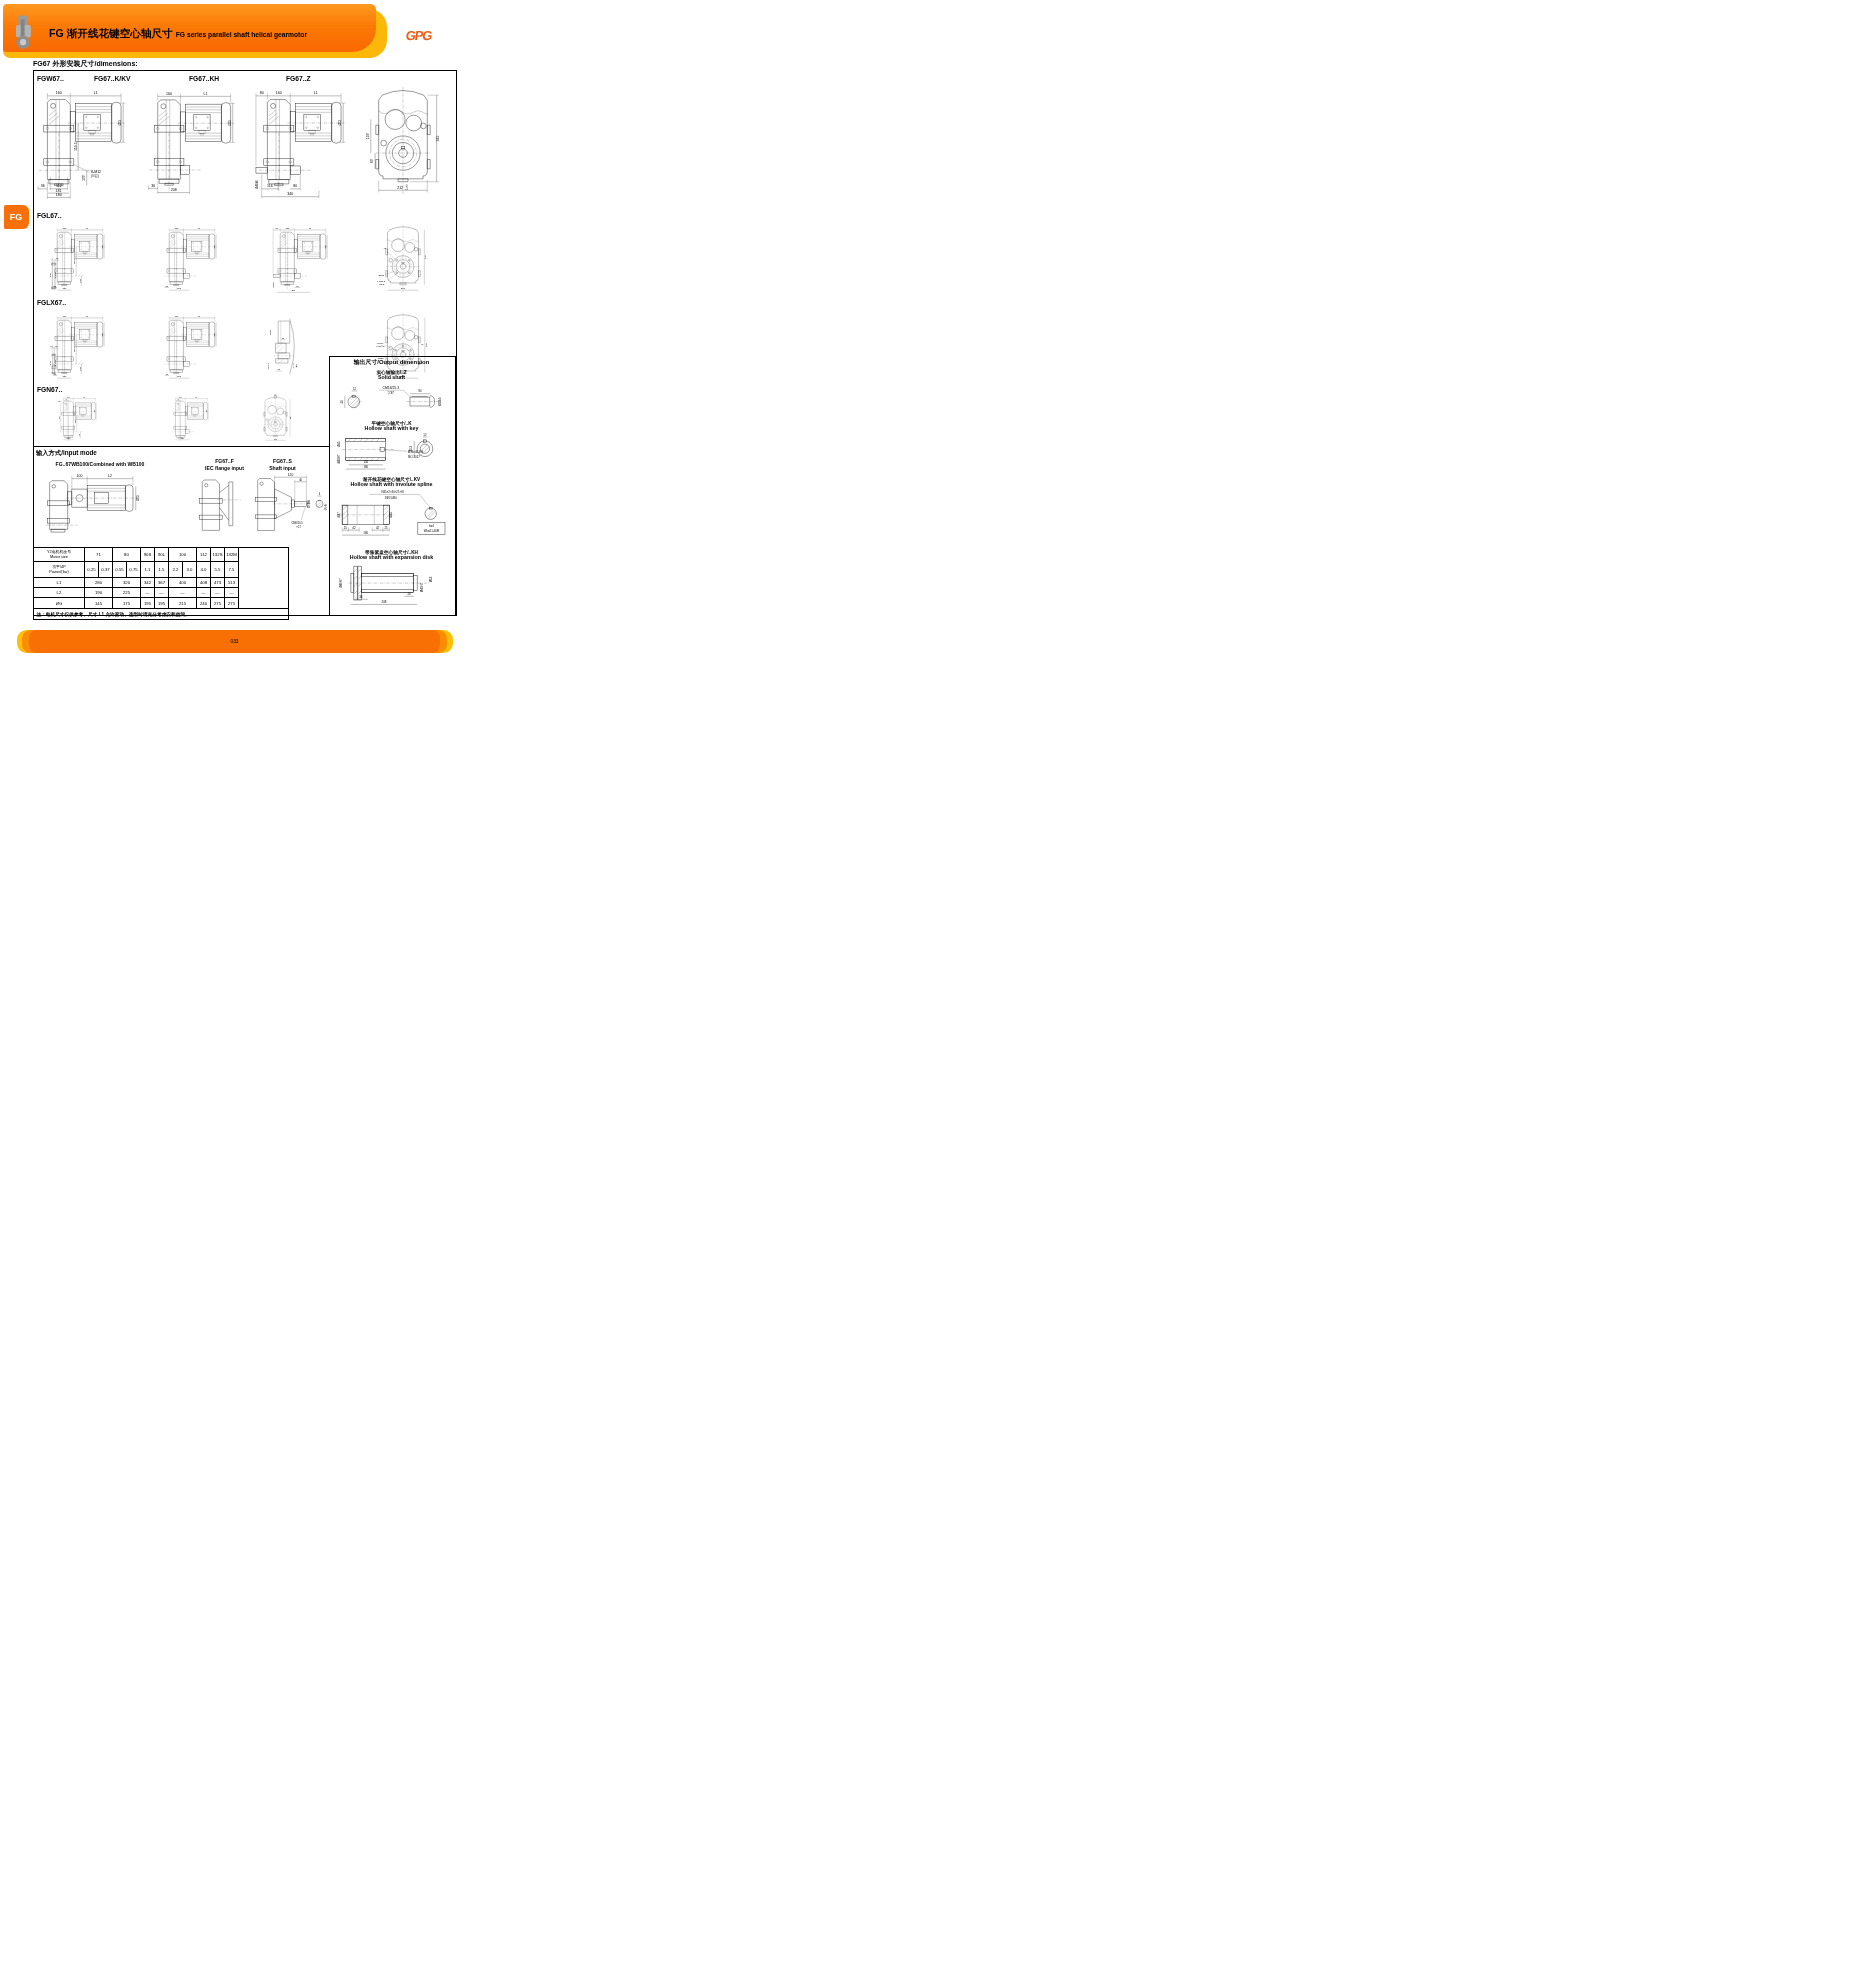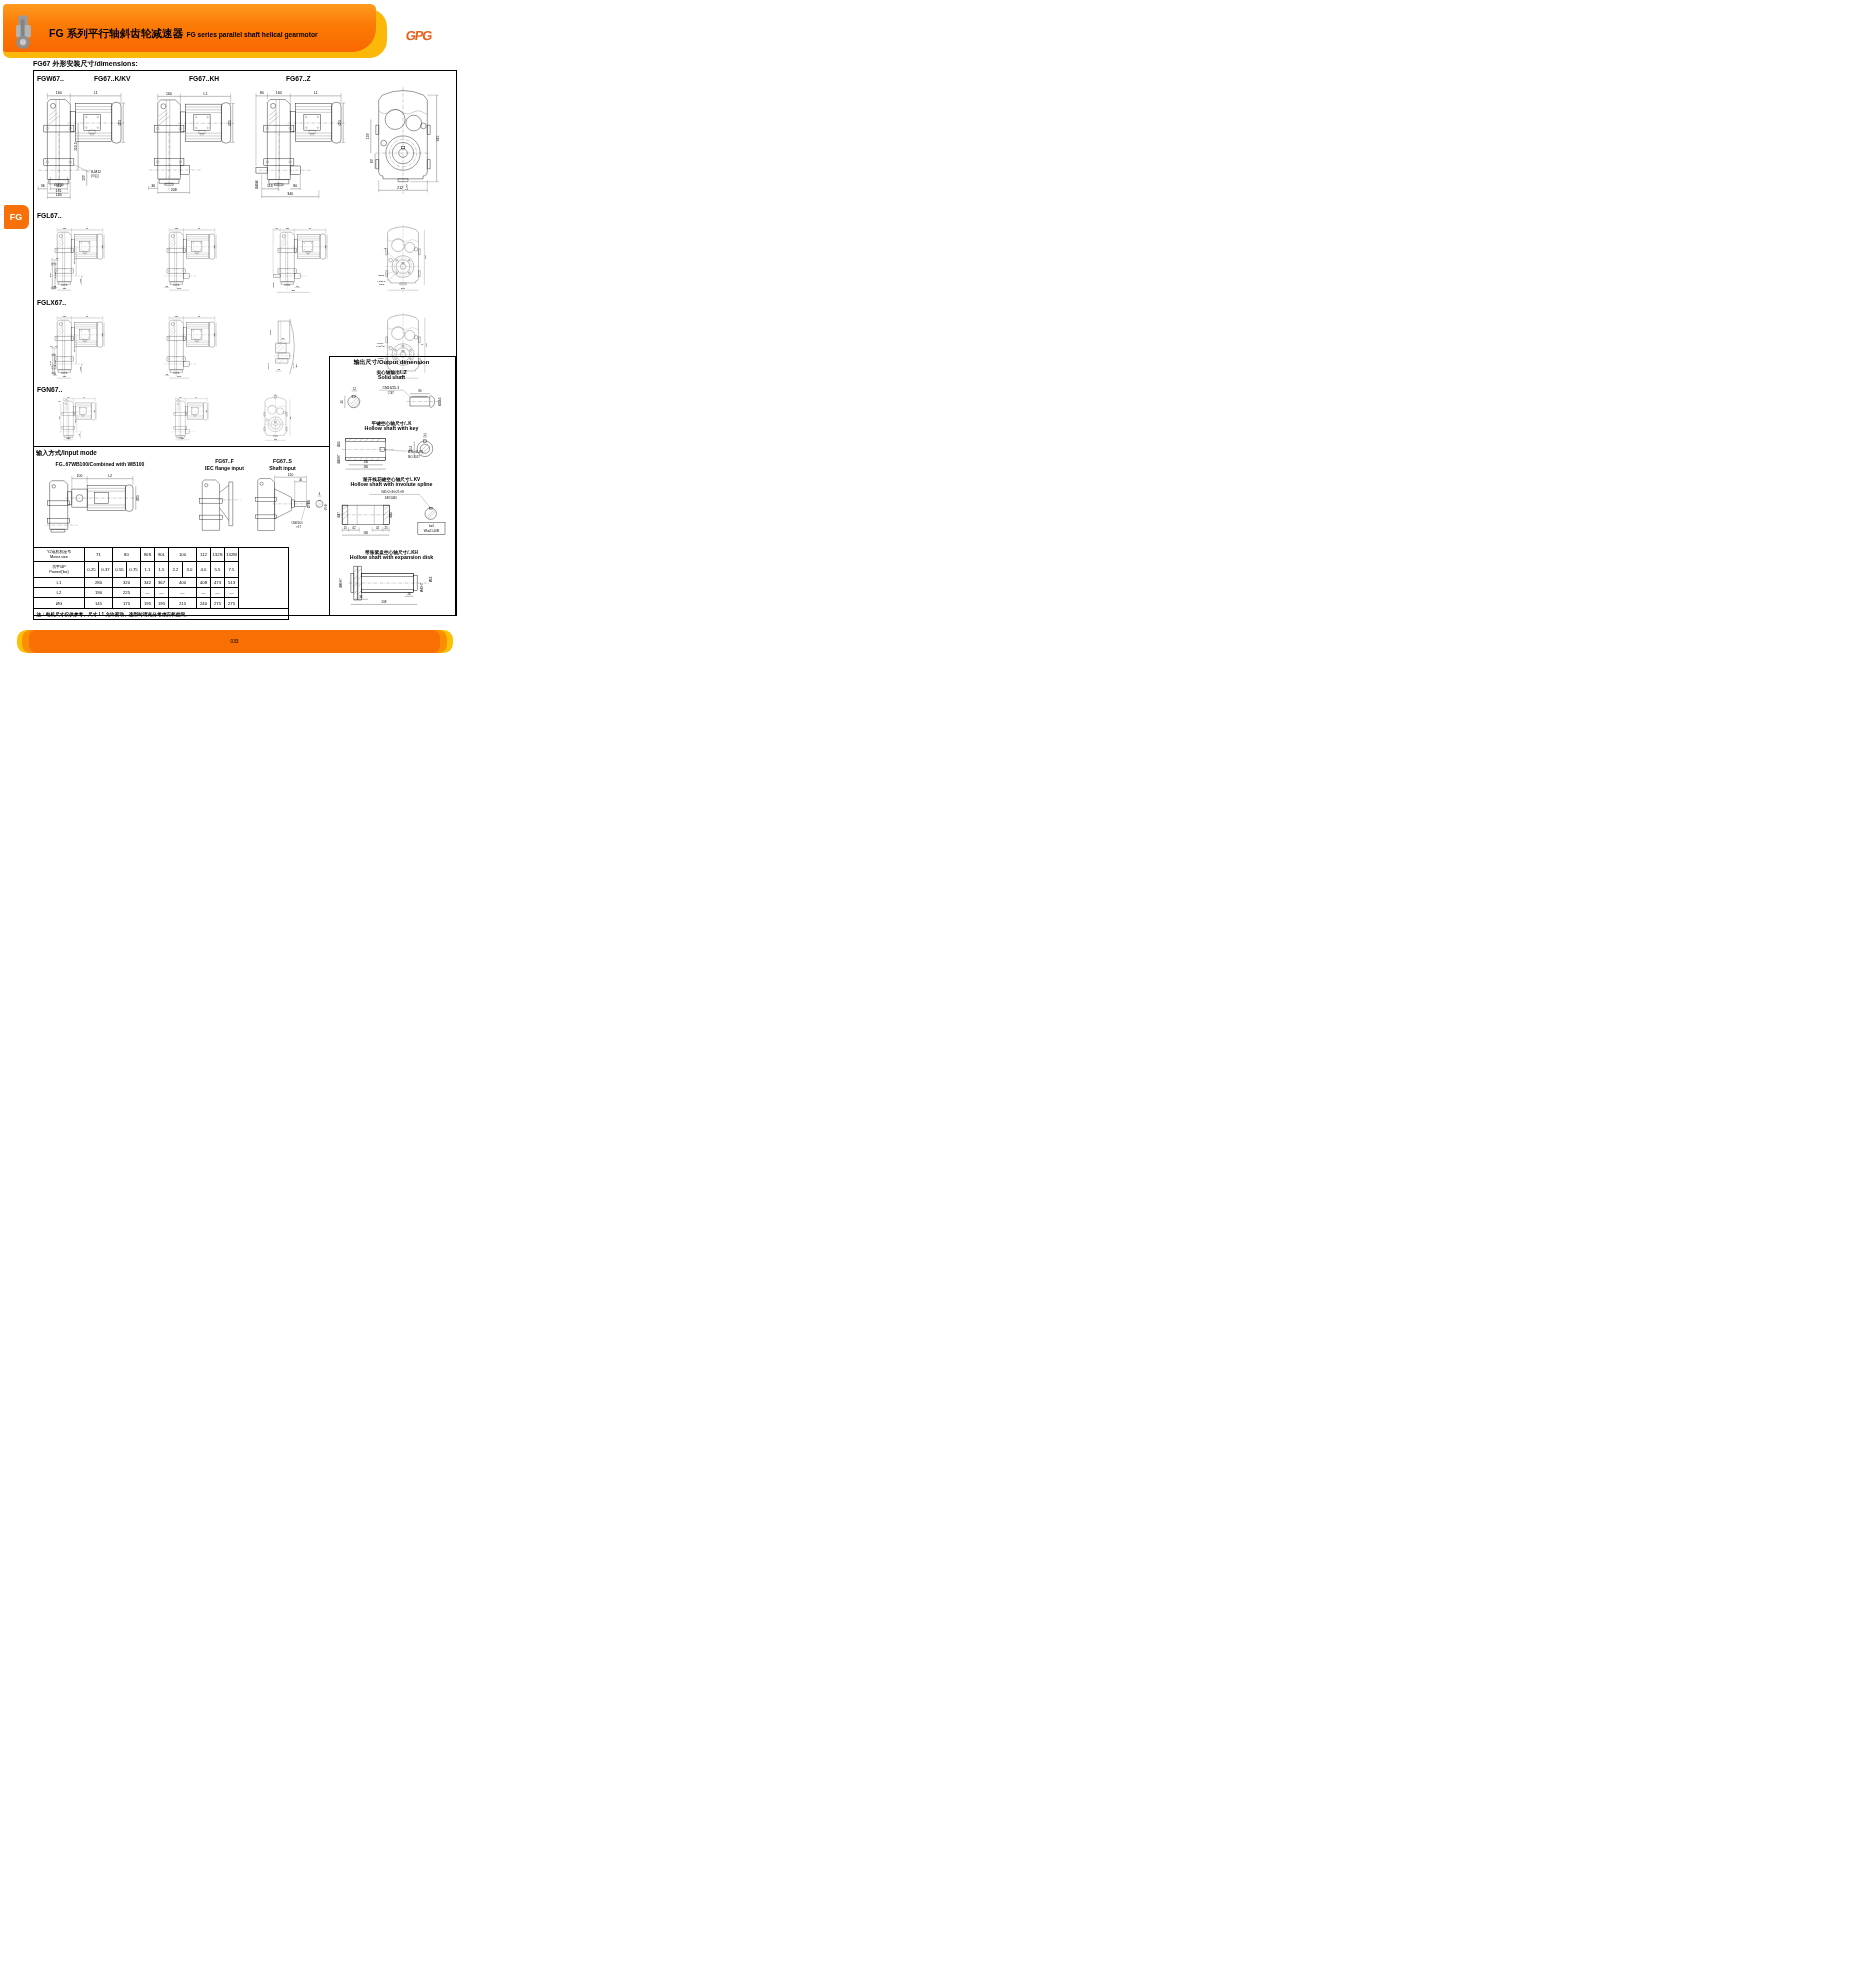--- a/index.html
+++ b/index.html
@@ -103,21 +103,21 @@
   <div class="hdr-yellow"></div>
   <div class="hdr-orange">
     <svg class="abs" style="left:9.4px;top:10.2px" width="24.4" height="36" viewBox="0 0 62 92">
       <rect x="16" y="4" width="24" height="28" rx="4" fill="#9a9a9a"></rect>
       <rect x="10" y="28" width="38" height="32" rx="5" fill="#b3b3b3"></rect>
       <rect x="22" y="14" width="10" height="50" fill="#848484"></rect>
       <circle cx="28" cy="72" r="17" fill="#8f8f8f"></circle>
       <circle cx="28" cy="72" r="8" fill="#c9c9c9"></circle>
     </svg>
     <div class="hdr-titles">
-      <span class="hdr-zh">FG 系列平行轴斜齿轮减速器</span><span class="hdr-en">FG series parallel shaft helical gearmotor</span>
+      <span class="hdr-zh">FG 渐开线花键空心轴尺寸</span><span class="hdr-en">FG series parallel shaft helical gearmotor</span>
     </div>
   </div>
   <div class="logo">GPG</div>
 
   <div class="heading">FG67 外形安装尺寸/dimensions:</div>
 
   <div class="main-box"></div>
   <div class="out-panel"></div>
   <div class="divider"></div>
 

